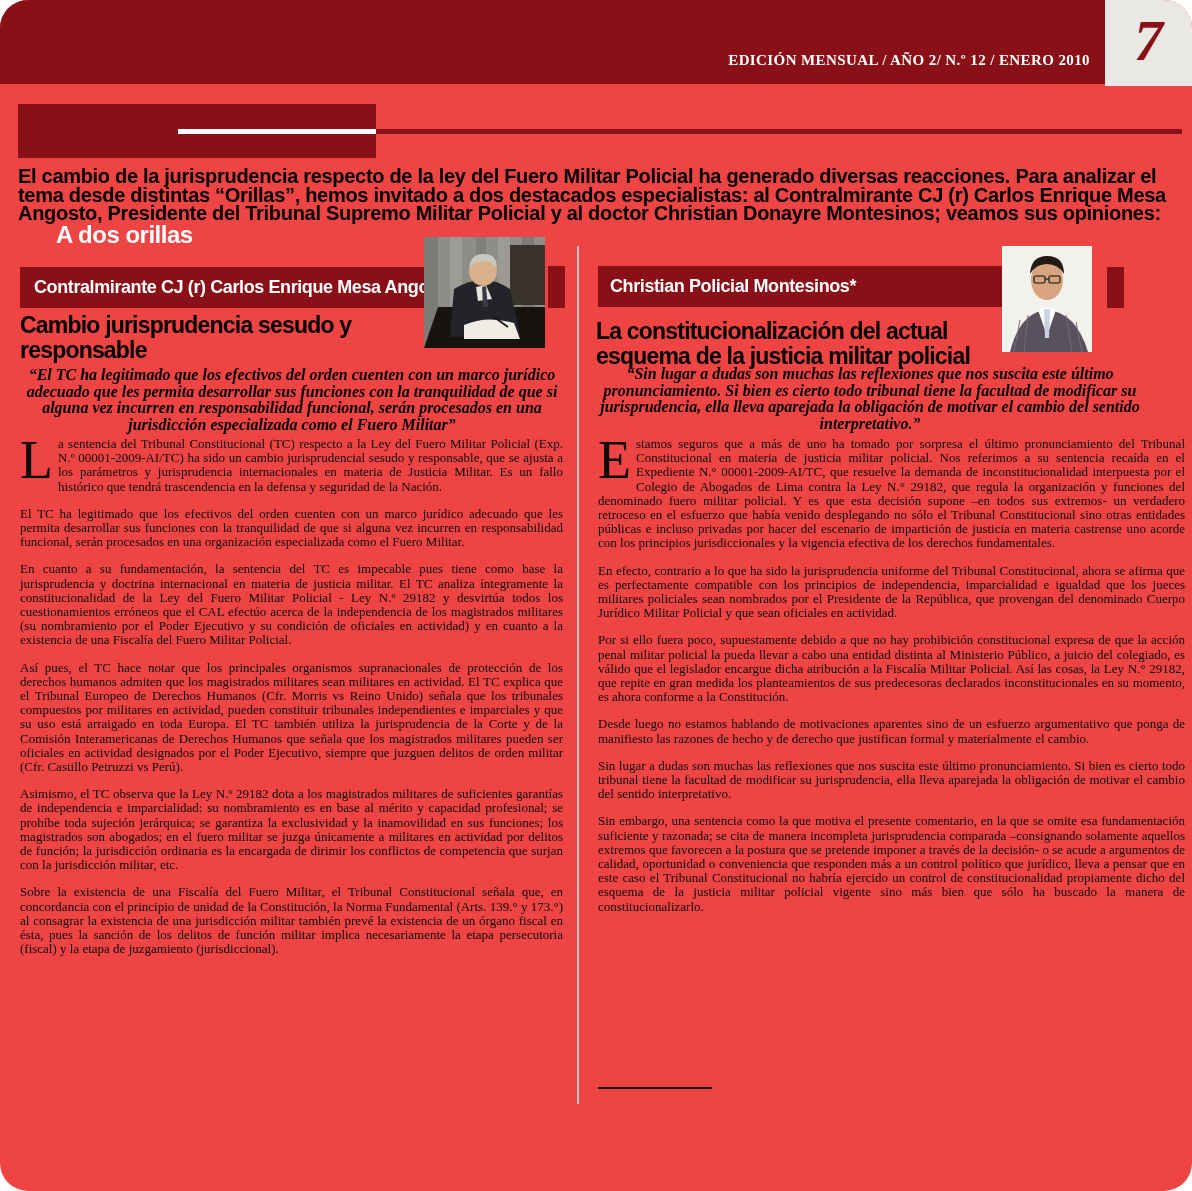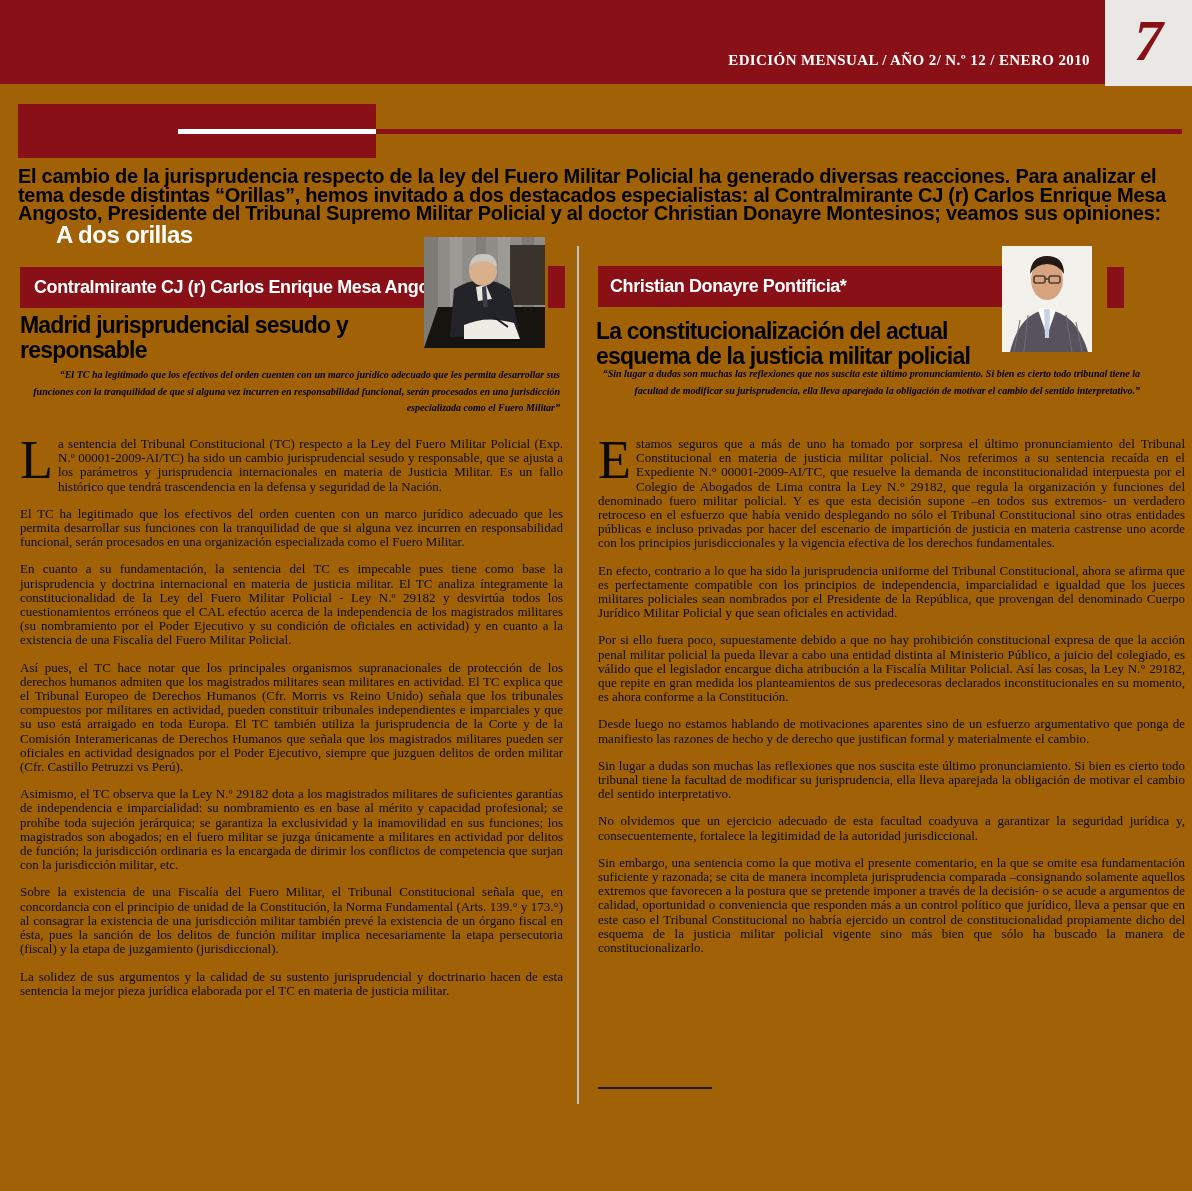--- a/index.html
+++ b/index.html
@@ -1,17 +1,17 @@
 <!DOCTYPE html>
 <html lang="es"><head>
 <meta charset="utf-8">
 <style>
   html,body{margin:0;padding:0;background:#ffffff;}
-  .page{position:relative;width:1192px;height:1191px;background:#a16207;overflow:hidden;
-        font-family:"Liberation Serif", serif;color:#111;}
+  .page{position:relative;width:1192px;height:1191px;background:#ef4444;overflow:hidden;
+        font-family:"Liberation Serif", serif;color:#111;border-radius:28px;}
 
   
   .top-band{position:absolute;left:0;top:0;width:1105px;height:84px;background:#8a1017;}
   .masthead{position:absolute;left:560px;top:52px;width:530px;text-align:right;
             color:#fff;font-family:"Liberation Serif",serif;font-weight:bold;
             font-size:15px;letter-spacing:.4px;}
   .pagenum-box{position:absolute;left:1105px;top:0;width:87px;height:86px;background:#e9e8e4;}
   .pagenum{position:absolute;left:0;top:6px;width:87px;text-align:center;
            font-family:"Liberation Serif",serif;font-style:italic;font-weight:bold;
            font-size:58px;color:#8a1017;line-height:70px;}
@@ -43,22 +43,22 @@
 
   .photo{position:absolute;overflow:hidden;}
   .photo-left{left:424px;top:237px;width:121px;height:111px;}
   .photo-right{left:1002px;top:246px;width:90px;height:106px;}
 
   .headline{position:absolute;font-family:"Liberation Sans",sans-serif;font-weight:bold;
             font-size:23px;line-height:25px;letter-spacing:-.8px;color:#000;}
   .headline-left{left:20px;top:313px;width:400px;}
   .headline-right{left:596px;top:311px;width:410px;margin-top:8px;}
 
-  .quote{position:absolute;text-align:right;font-family:"Liberation Serif",serif;
-         font-weight:bold;font-style:italic;font-size:10px;line-height:16.5px;color:#000;}
+  .quote{position:absolute;text-align:center;font-family:"Liberation Serif",serif;
+         font-weight:bold;font-style:italic;font-size:16px;line-height:16.5px;color:#000;}
   .quote-left{left:24px;top:367px;width:536px;}
   .quote-right{left:600px;top:366px;width:540px;}
 
   
   .body-col{position:absolute;font-size:13px;line-height:14.2px;text-align:justify;color:#0b0b0b;}
   .body-left{left:20px;top:437px;width:543px;}
   .body-right{left:598px;top:437px;width:587px;}
   .body-col p{margin:0 0 13px 0;}
   .dropcap{float:left;font-family:"Liberation Serif",serif;font-weight:normal;
            font-size:54px;line-height:42px;padding:2px 5px 0 0;}
@@ -102,34 +102,33 @@
       <path d="M30 52 Q60 34 86 52 L96 98 L26 100 Z" fill="#23232a"></path>
       <path d="M52 50 L62 48 L68 62 L54 64 Z" fill="#e9e5df"></path>
       <path d="M58 50 L62 49 L64 70 L59 70 Z" fill="#3c3c46"></path>
       <ellipse cx="59" cy="34" rx="14" ry="15" fill="#d9b08c"></ellipse>
       <path d="M45 30 Q48 16 59 17 Q72 16 73 30 Q66 24 59 24 Q51 24 45 30 Z" fill="#c9c6c0"></path>
       <path d="M40 88 Q62 78 90 86 L96 102 L40 102 Z" fill="#efece6"></path>
       <line x1="70" y1="80" x2="84" y2="90" stroke="#1a1a1a" stroke-width="2"></line>
     </svg>
   </div>
   <div class="redblock redblock-left"></div>
-  <div class="headline headline-left">Madrid jurisprudencial sesudo y responsable</div>
+  <div class="headline headline-left">Cambio jurisprudencia sesudo y responsable</div>
   <div class="quote quote-left">“El TC ha legitimado que los efectivos del orden cuenten con un marco jurídico adecuado que les permita desarrollar sus funciones con la tranquilidad de que si alguna vez incurren en responsabilidad funcional, serán procesados en una jurisdicción especializada como el Fuero Militar”</div>
 
   <div class="body-col body-left">
     <p><span class="dropcap">L</span><span>a sentencia del Tribunal Constitucional (TC) respecto a la Ley del Fuero Militar Policial (Exp. N.º 00001-2009-AI/TC) ha sido un cambio jurisprudencial sesudo y responsable, que se ajusta a los parámetros y jurisprudencia internacionales en materia de Justicia Militar. Es un fallo histórico que tendrá trascendencia en la defensa y seguridad de la Nación.</span></p>
     <p>El TC ha legitimado que los efectivos del orden cuenten con un marco jurídico adecuado que les permita desarrollar sus funciones con la tranquilidad de que si alguna vez incurren en responsabilidad funcional, serán procesados en una organización especializada como el Fuero Militar.</p>
     <p>En cuanto a su fundamentación, la sentencia del TC es impecable pues tiene como base la jurisprudencia y doctrina internacional en materia de justicia militar. El TC analiza íntegramente la constitucionalidad de la Ley del Fuero Militar Policial - Ley N.º 29182 y desvirtúa todos los cuestionamientos erróneos que el CAL efectúo acerca de la independencia de los magistrados militares (su nombramiento por el Poder Ejecutivo y su condición de oficiales en actividad) y en cuanto a la existencia de una Fiscalía del Fuero Militar Policial.</p>
     <p>Así pues, el TC hace notar que los principales organismos supranacionales de protección de los derechos humanos admiten que los magistrados militares sean militares en actividad. El TC explica que el Tribunal Europeo de Derechos Humanos (Cfr. Morris vs Reino Unido) señala que los tribunales compuestos por militares en actividad, pueden constituir tribunales independientes e imparciales y que su uso está arraigado en toda Europa. El TC también utiliza la jurisprudencia de la Corte y de la Comisión Interamericanas de Derechos Humanos que señala que los magistrados militares pueden ser oficiales en actividad designados por el Poder Ejecutivo, siempre que juzguen delitos de orden militar (Cfr. Castillo Petruzzi vs Perú).</p>
     <p>Asimismo, el TC observa que la Ley N.º 29182 dota a los magistrados militares de suficientes garantías de independencia e imparcialidad: su nombramiento es en base al mérito y capacidad profesional; se prohíbe toda sujeción jerárquica; se garantiza la exclusividad y la inamovilidad en sus funciones; los magistrados son abogados; en el fuero militar se juzga únicamente a militares en actividad por delitos de función; la jurisdicción ordinaria es la encargada de dirimir los conflictos de competencia que surjan con la jurisdicción militar, etc.</p>
     <p>Sobre la existencia de una Fiscalía del Fuero Militar, el Tribunal Constitucional señala que, en concordancia con el principio de unidad de la Constitución, la Norma Fundamental (Arts. 139.° y 173.°) al consagrar la existencia de una jurisdicción militar también prevé la existencia de un órgano fiscal en ésta, pues la sanción de los delitos de función militar implica necesariamente la etapa persecutoria (fiscal) y la etapa de juzgamiento (jurisdiccional).</p>
-    <p>La solidez de sus argumentos y la calidad de su sustento jurisprudencial y doctrinario hacen de esta sentencia la mejor pieza jurídica elaborada por el TC en materia de justicia militar.</p>
   </div>
 
-  <div class="banner banner-right">Christian Donayre Pontificia*</div>
+  <div class="banner banner-right">Christian Policial Montesinos*</div>
   <div class="photo photo-right">
     <svg width="90" height="106" viewBox="0 0 90 106" xmlns="http://www.w3.org/2000/svg">
       <rect width="90" height="106" fill="#f3f1ec"></rect>
       <path d="M8 106 Q18 66 45 64 Q74 66 86 106 Z" fill="#57525c"></path>
       <g stroke="#726d78" stroke-width="1">
         <line x1="18" y1="74" x2="12" y2="106"></line>
           <line x1="26" y1="69" x2="22" y2="106"></line>
         <line x1="64" y1="69" x2="70" y2="106"></line>
           <line x1="74" y1="76" x2="80" y2="106"></line>
       </g>
@@ -145,19 +144,18 @@
   <div class="redblock redblock-right"></div>
   <div class="headline headline-right">La constitucionalización del actual esquema de la justicia militar policial</div>
   <div class="quote quote-right">“Sin lugar a dudas son muchas las reflexiones que nos suscita este último pronunciamiento. Si bien es cierto todo tribunal tiene la facultad de modificar su jurisprudencia, ella lleva aparejada la obligación de motivar el cambio del sentido interpretativo.”</div>
 
   <div class="body-col body-right">
     <p><span class="dropcap">E</span><span>stamos seguros que a más de uno ha tomado por sorpresa el último pronunciamiento del Tribunal Constitucional en materia de justicia militar policial. Nos referimos a su sentencia recaída en el Expediente N.° 00001-2009-AI/TC, que resuelve la demanda de inconstitucionalidad interpuesta por el Colegio de Abogados de Lima contra la Ley N.° 29182, que regula la organización y funciones del denominado fuero militar policial. Y es que esta decisión supone –en todos sus extremos- un verdadero retroceso en el esfuerzo que había venido desplegando no sólo el Tribunal Constitucional sino otras entidades públicas e incluso privadas por hacer del escenario de impartición de justicia en materia castrense uno acorde con los principios jurisdiccionales y la vigencia efectiva de los derechos fundamentales.</span></p>
     <p>En efecto, contrario a lo que ha sido la jurisprudencia uniforme del Tribunal Constitucional, ahora se afirma que es perfectamente compatible con los principios de independencia, imparcialidad e igualdad que los jueces militares policiales sean nombrados por el Presidente de la República, que provengan del denominado Cuerpo Jurídico Militar Policial y que sean oficiales en actividad.</p>
     <p>Por si ello fuera poco, supuestamente debido a que no hay prohibición constitucional expresa de que la acción penal militar policial la pueda llevar a cabo una entidad distinta al Ministerio Público, a juicio del colegiado, es válido que el legislador encargue dicha atribución a la Fiscalía Militar Policial. Así las cosas, la Ley N.° 29182, que repite en gran medida los planteamientos de sus predecesoras declarados inconstitucionales en su momento, es ahora conforme a la Constitución.</p>
     <p>Desde luego no estamos hablando de motivaciones aparentes sino de un esfuerzo argumentativo que ponga de manifiesto las razones de hecho y de derecho que justifican formal y materialmente el cambio.</p>
     <p>Sin lugar a dudas son muchas las reflexiones que nos suscita este último pronunciamiento. Si bien es cierto todo tribunal tiene la facultad de modificar su jurisprudencia, ella lleva aparejada la obligación de motivar el cambio del sentido interpretativo.</p>
-    <p>No olvidemos que un ejercicio adecuado de esta facultad coadyuva a garantizar la seguridad jurídica y, consecuentemente, fortalece la legitimidad de la autoridad jurisdiccional.</p>
     <p>Sin embargo, una sentencia como la que motiva el presente comentario, en la que se omite esa fundamentación suficiente y razonada; se cita de manera incompleta jurisprudencia comparada –consignando solamente aquellos extremos que favorecen a la postura que se pretende imponer a través de la decisión- o se acude a argumentos de calidad, oportunidad o conveniencia que responden más a un control político que jurídico, lleva a pensar que en este caso el Tribunal Constitucional no habría ejercido un control de constitucionalidad propiamente dicho del esquema de la justicia militar policial vigente sino más bien que sólo ha buscado la manera de constitucionalizarlo.</p>
   </div>
 
   <div class="foot-rule"></div>
 
 </div>
 
 </body></html>

